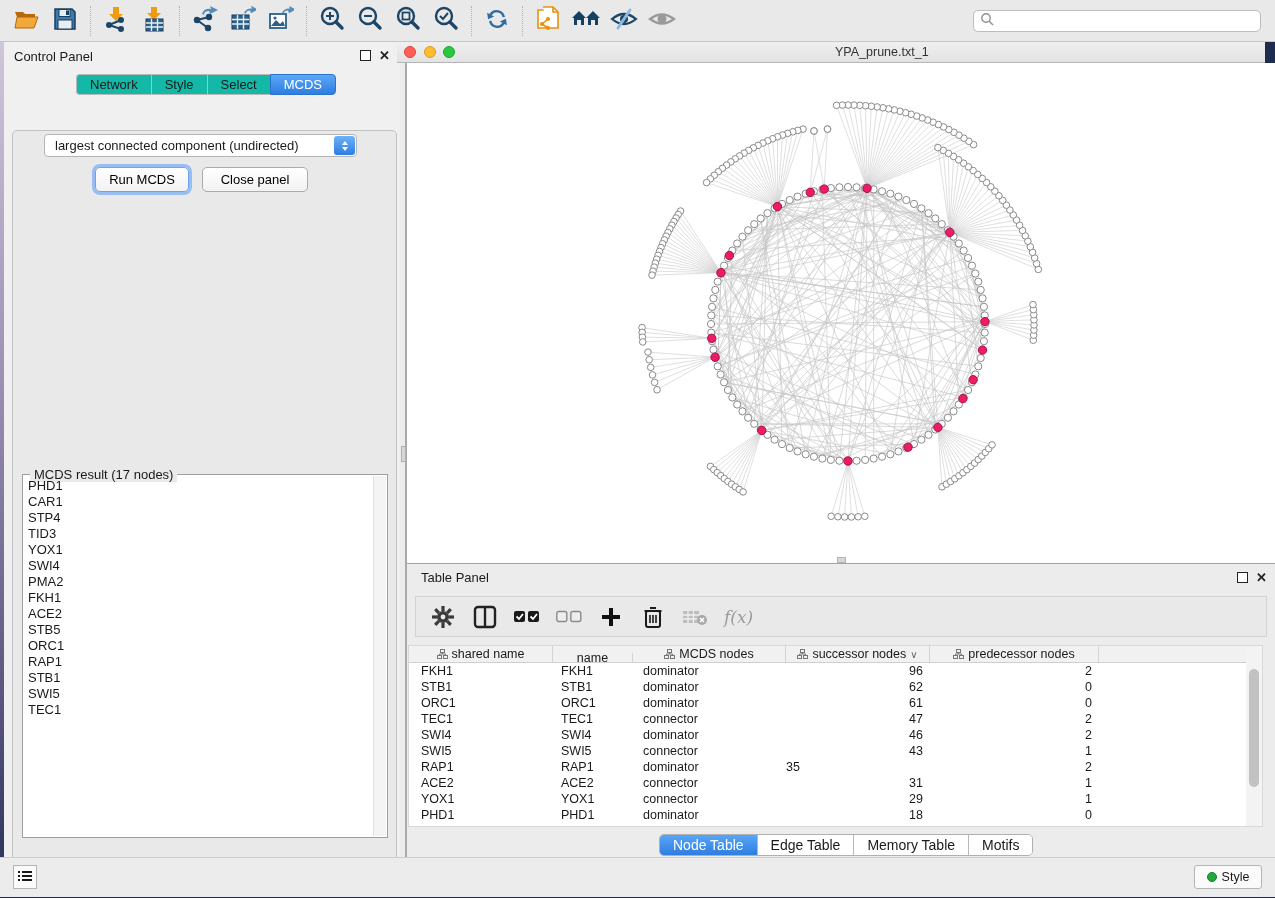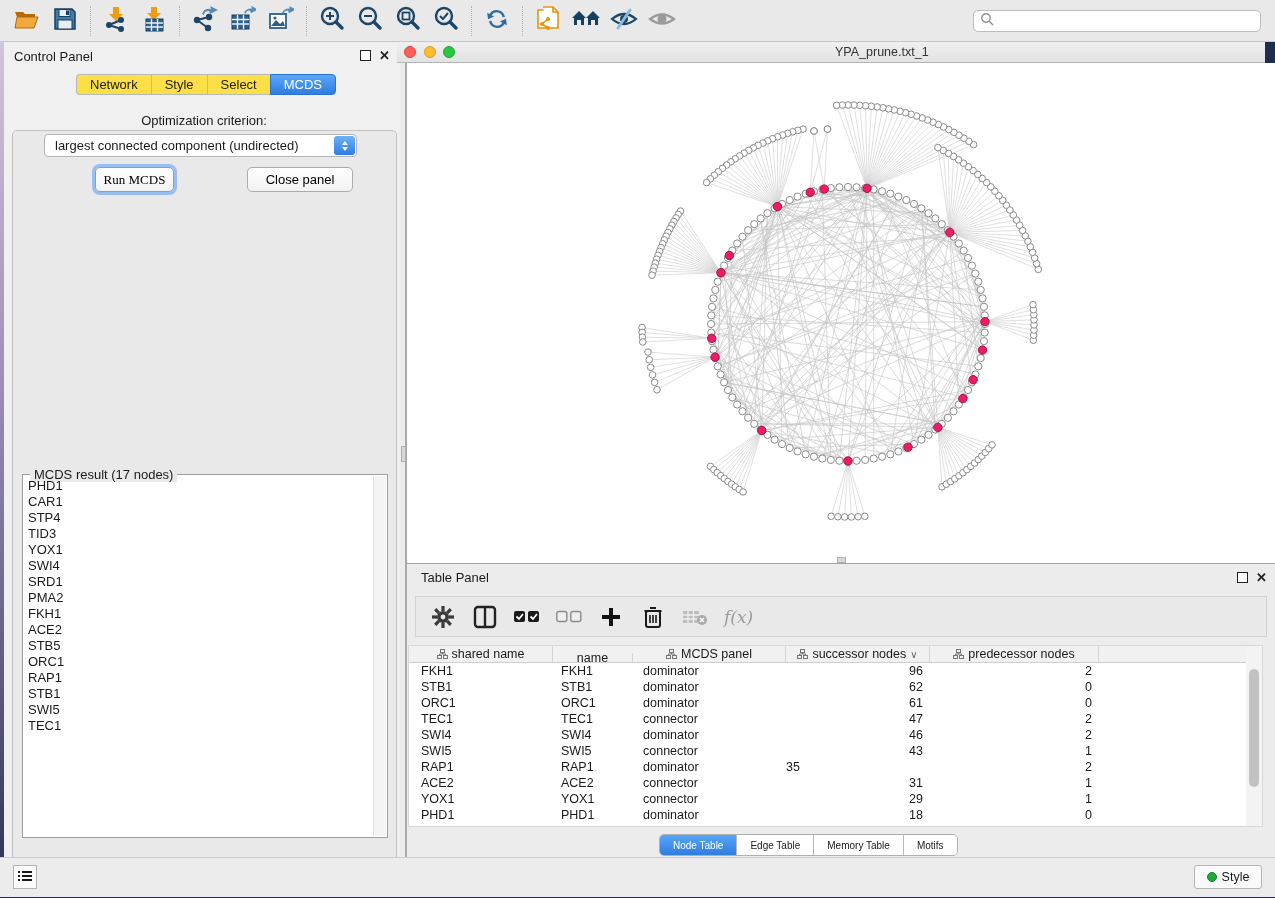--- a/index.html
+++ b/index.html
@@ -19,21 +19,21 @@
   
   .wall-left { left:0; top:42px; width:4px; height:855px; background:linear-gradient(#cfc6da,#9b8fb3 40%,#55517a 80%,#243055); }
 
   
   .cpanel { left:4px; top:42px; width:396px; height:815px; background:#f0f0f0; }
   .cp-title { left:14px; top:49px; font-size:13px; }
   .winbtn-float { width:11px; height:11px; border:1.5px solid #222; background:#fff; }
   .winbtn-close { font-size:13px; font-weight:bold; color:#222; line-height:11px; }
   .cp-content { left:8px; top:88px; width:385px; height:757px; background:#e9e9e9; border:1px solid #c2c2c2; border-radius:5px; }
   .tabrow { left:76px; top:74px; height:21px; display:flex; font-size:13px; }
-  .tab { padding:2px 13px; background:#fde047; border:1px solid #b9b9b9; border-right:none; line-height:16px; }
+  .tab { padding:2px 13px; background:#14b8a6; border:1px solid #b9b9b9; border-right:none; line-height:16px; }
   .tab:first-child { border-radius:4px 0 0 4px; }
   .tab:last-child { border-right:1px solid #2a72cf; border-radius:0 4px 4px 0; }
   .tab.sel { background:linear-gradient(#5ba8f7,#2e7de0); color:#fff; border-color:#2a72cf; }
   .opt-label { left:0; top:113px; width:400px; text-align:center; font-size:13px; }
   .dropdown { left:44px; top:134px; width:313px; height:23px; background:#fff; border:1px solid #b5b5b5; border-radius:4px;
               font-size:13px; display:flex; align-items:center; padding-left:10px; }
   .dd-stepper { position:absolute; right:1px; top:1px; width:21px; height:19px; border-radius:3px;
                 background:linear-gradient(#6db3f8,#2d7ce4); display:flex; flex-direction:column; align-items:center; justify-content:center; gap:2px; }
   .tri-up { width:0; height:0; border-left:3.5px solid transparent; border-right:3.5px solid transparent; border-bottom:4px solid #fff; }
   .tri-dn { width:0; height:0; border-left:3.5px solid transparent; border-right:3.5px solid transparent; border-top:4px solid #fff; }
@@ -64,21 +64,21 @@
                 display:flex; align-items:center; gap:16px; padding-left:14px; }
   .tp-ic { display:flex; align-items:center; justify-content:center; width:26px; height:26px; }
   .fx { font-family:"DejaVu Serif", serif; font-style:italic; font-size:17px; color:#9a9a9a; }
   .ttable { left:408px; top:644px; width:855px; height:182px; background:#fff; border:1px solid #d8d8d8; }
   .thead { display:flex; height:17px; background:#f1f1f1; font-size:12.5px; }
   .th { border-right:1px solid #d4d4d4; border-bottom:1px solid #cfcfcf; display:flex; align-items:center; justify-content:center; gap:4px; }
   .trow { display:flex; height:16px; font-size:12.5px; align-items:center; }
   .cell { overflow:hidden; white-space:nowrap; }
   .tscroll { left:1246px; top:645px; width:16px; height:180px; background:#f3f3f3; }
   .tthumb { left:1249px; top:668px; width:10px; height:118px; background:#c2c2c2; border-radius:5px; }
-  .bottomtabs { left:659px; top:833px; height:22px; display:flex; font-size:10px; border-radius:5px; overflow:hidden;
+  .bottomtabs { left:659px; top:833px; height:22px; display:flex; font-size:14px; border-radius:5px; overflow:hidden;
                 border:1px solid #b0b0b0; }
   .btab { background:#fff; padding:2px 13px; border-right:1px solid #b9b9b9; line-height:17px; }
   .btab:last-child { border-right:none; }
   .btab.sel { background:linear-gradient(#58a6f7,#2e7de0); color:#fff; }
 
   
   .statusbar { left:0; top:857px; width:1275px; height:40px; background:#ececec; border-top:1px solid #cdcdcd; }
   .list-btn { left:13px; top:865px; width:24px; height:24px; background:#fafafa; border:1px solid #b5b5b5;
               display:flex; align-items:center; justify-content:center; }
   .mem-btn { left:1194px; top:865px; width:68px; height:24px; background:#fafafa; border:1px solid #b5b5b5; border-radius:3px;
@@ -229,41 +229,39 @@
   <div class="abs cp-title" style="left:10px; top:7px;">Control Panel</div>
   <div class="abs winbtn-float" style="left:356px; top:8px;"></div>
   <div class="abs winbtn-close" style="left:375px; top:8px;">✕</div>
   <div class="abs cp-content"></div>
   <div class="abs tabrow" style="left:72px; top:32px;">
     <span class="tab">Network</span>
     <span class="tab">Style</span>
     <span class="tab">Select</span>
     <span class="tab sel">MCDS</span>
   </div>
-  <div class="abs opt-label" style="top:71px;">Optimization criterion:</div>
   <div class="abs dropdown" style="left:40px; top:92px;">
     <span>largest connected component (undirected)</span>
     <span class="dd-stepper">
         <span class="tri-up"></span>
         <span class="tri-dn"></span>
       </span>
   </div>
-  <button class="abs btn focus" style="left:91px; top:125px; width:79px;font-family:Liberation Serif, serif;">Run MCDS</button>
-  <button class="abs btn" style="left:198px; top:125px; width:106px;margin-left:45px;">Close panel</button>
+  <button class="abs btn focus" style="left:91px; top:125px; width:94px;">Run MCDS</button>
+  <button class="abs btn" style="left:198px; top:125px; width:106px;">Close panel</button>
   <div class="abs groupbox" style="top:432px;"></div>
   <div class="abs list-scroll" style="top:434px;"></div>
   <div class="abs group-legend" style="top:425px;">MCDS result (17 nodes)</div>
   <div class="abs mcds-list" style="top:436px;" id="mcds-list">
       <div>PHD1</div>
       <div>CAR1</div>
       <div>STP4</div>
       <div>TID3</div>
       <div>YOX1</div>
       <div>SWI4</div>
-      <div>SRD1</div>
       <div>PMA2</div>
       <div>FKH1</div>
       <div>ACE2</div>
       <div>STB5</div>
       <div>ORC1</div>
       <div>RAP1</div>
       <div>STB1</div>
       <div>SWI5</div>
       <div>TEC1</div>
     </div>
@@ -1000,21 +998,21 @@
         </div>
         <div class="th" style="width: 153px;">
           <svg width="11" height="10" viewBox="0 0 11 10">
             <g fill="none" stroke="#777">
               <rect x="3.5" y="0.5" width="4" height="3"></rect>
               <rect x="0.5" y="6.5" width="4" height="3"></rect>
               <rect x="6.5" y="6.5" width="4" height="3"></rect>
               <path d="M5.5 3.5 v1.5 M2.5 6.5 v-1.5 h6 v1.5"></path>
             </g>
           </svg>
-          <span>MCDS panel</span>
+          <span>MCDS nodes</span>
         </div>
         <div class="th" style="width: 144px;">
           <svg width="11" height="10" viewBox="0 0 11 10">
             <g fill="none" stroke="#777">
               <rect x="3.5" y="0.5" width="4" height="3"></rect>
               <rect x="0.5" y="6.5" width="4" height="3"></rect>
               <rect x="6.5" y="6.5" width="4" height="3"></rect>
               <path d="M5.5 3.5 v1.5 M2.5 6.5 v-1.5 h6 v1.5"></path>
             </g>
           </svg>

